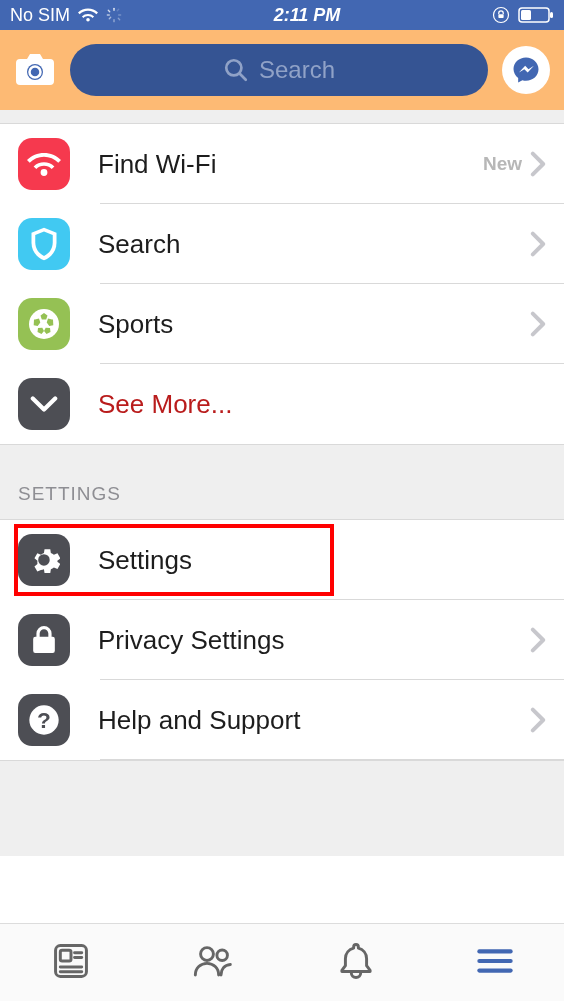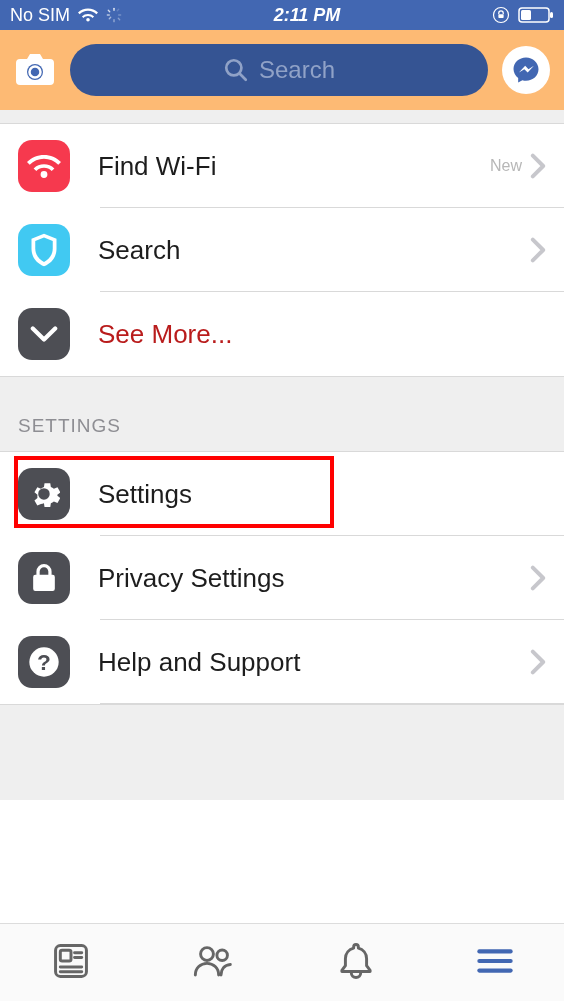--- a/index.html
+++ b/index.html
@@ -58,21 +58,21 @@
       align-items: center;
       justify-content: center;
       color: #4267B2;
     }
     
     .content { background: #fff; }
     .menu-row {
       display: flex;
       align-items: center;
       min-height: 80px;
-      padding: 16px 18px;
+      padding: 6px 18px;
       position: relative;
     }
     .menu-row .divider {
       position: absolute;
       left: 100px;
       right: 0;
       bottom: 0;
       height: 1px;
       background: #d9d9d9;
     }
@@ -85,23 +85,24 @@
       margin-right: 28px;
       flex-shrink: 0;
     }
     .menu-label {
       font-size: 26px;
       color: #1d1d1d;
       flex: 1;
     }
     .menu-link { color: #b91c1c; }
     .badge {
-      font-size: 16px;
+      font-size: 19px;
       color: #b7b7b7;
       margin-right: 8px;
+      font-weight: bold;
     }
     .chevron {
       color: #c7c7cc;
     }
     .section-gap {
       background: #efefef;
       border-top: 1px solid #d9d9d9;
       border-bottom: 1px solid #d9d9d9;
     }
     .section-header {
@@ -224,20 +225,33 @@
           <path fill="#41c9f2" d="M12 4l7 2.8v6c0 5.2-3.3 9.1-7 10.7-3.7-1.6-7-5.5-7-10.7v-6L12 4z"></path>
         </svg>
     </div>
     <span class="menu-label">Search</span>
     <svg class="chevron" width="16" height="26" viewBox="0 0 12 20">
         <path fill="none" stroke="#c7c7cc" stroke-width="3" stroke-linecap="round" stroke-linejoin="round" d="M2 2l8 8-8 8"></path>
       </svg>
     <div class="divider"></div>
   </div>
 
+  <div class="menu-row">
+    <div class="app-icon" style="background:#95c154">
+      <svg width="36" height="36" viewBox="0 0 36 36">
+          <circle cx="18" cy="18" r="15" fill="#fff"></circle>
+          <path fill="#95c154" d="M18 7l3.5 2.5-1.3 4.1h-4.4L14.5 9.5 18 7zm-9 6.5l4-1 1.3 4.1-2.6 3.5-4-.8.3-5.8zm18 0l.3 5.8-4 .8-2.6-3.5 1.3-4.1 4 1zM11.5 26l.5-4 4.3-.3L18 25l-2.5 3-4-2zm13 0l-4 2L18 25l1.7-3.3 4.3.3.5 4z"></path>
+        </svg>
+    </div>
+    <span class="menu-label">Sports</span>
+    <svg class="chevron" width="16" height="26" viewBox="0 0 12 20">
+        <path fill="none" stroke="#c7c7cc" stroke-width="3" stroke-linecap="round" stroke-linejoin="round" d="M2 2l8 8-8 8"></path>
+      </svg>
+    <div class="divider"></div>
+  </div>
 
   <div class="menu-row">
     <div class="app-icon" style="background:#4d4e54">
       <svg width="28" height="18" viewBox="0 0 20 12">
           <path fill="none" stroke="#fff" stroke-width="3" stroke-linecap="round" stroke-linejoin="round" d="M2 2l8 8 8-8"></path>
         </svg>
     </div>
     <span class="menu-label menu-link">See More...</span>
   </div>
 

